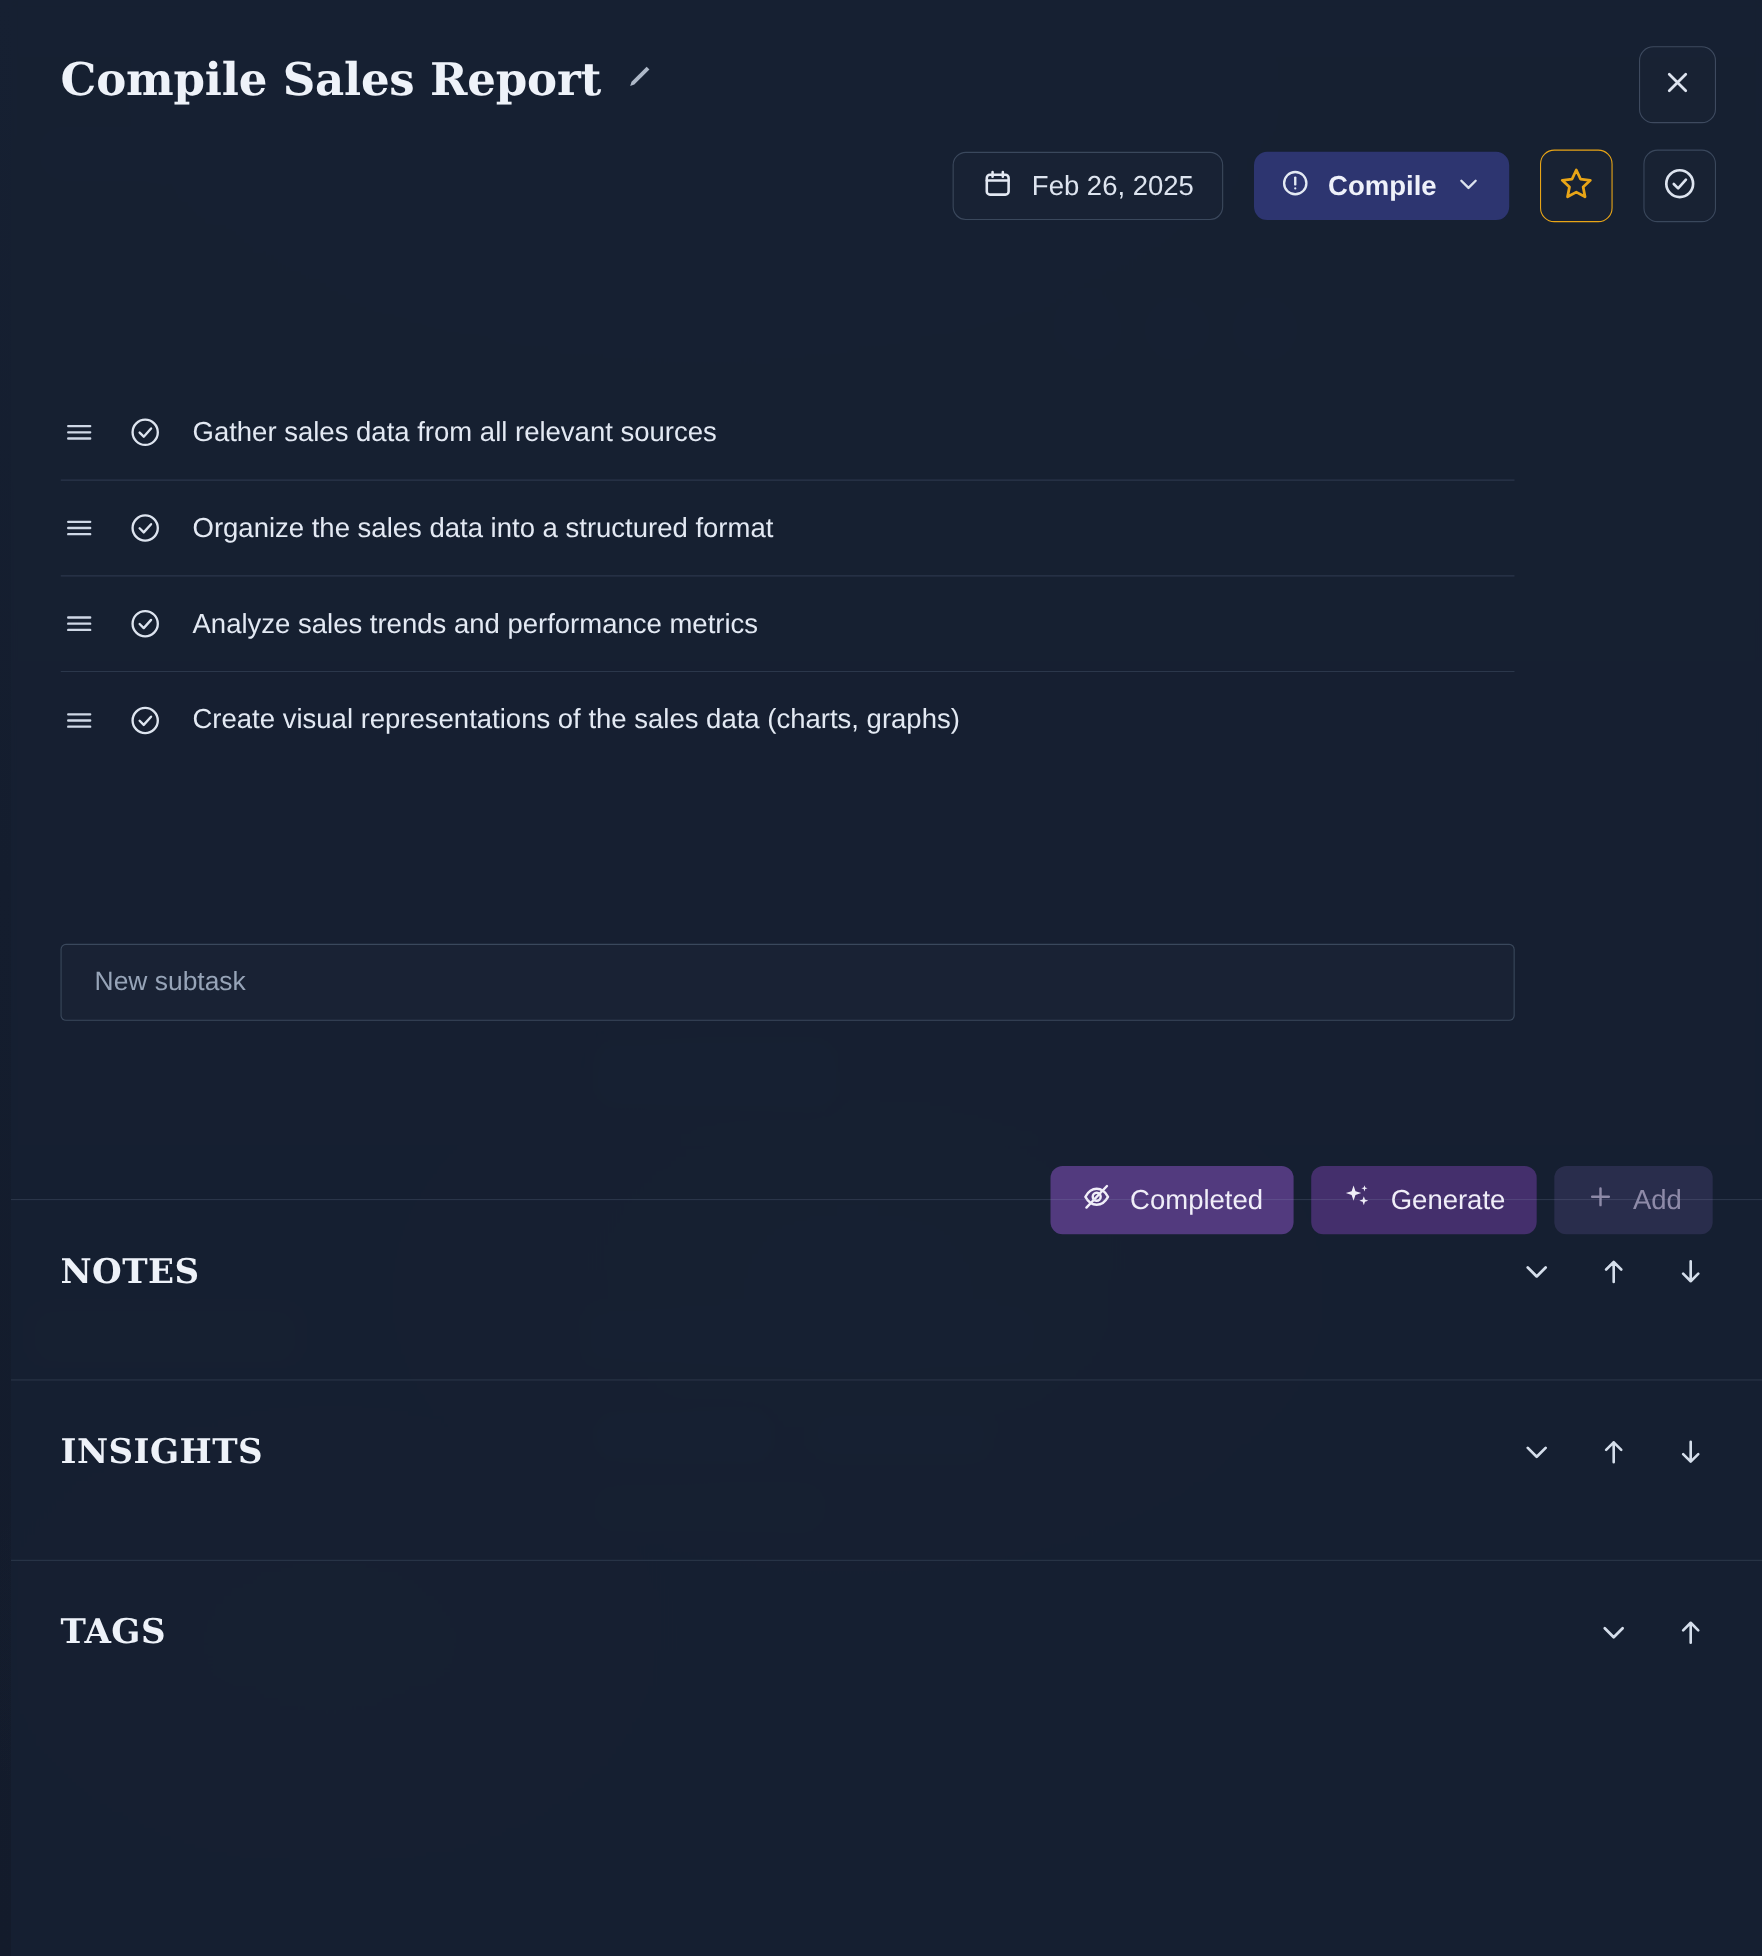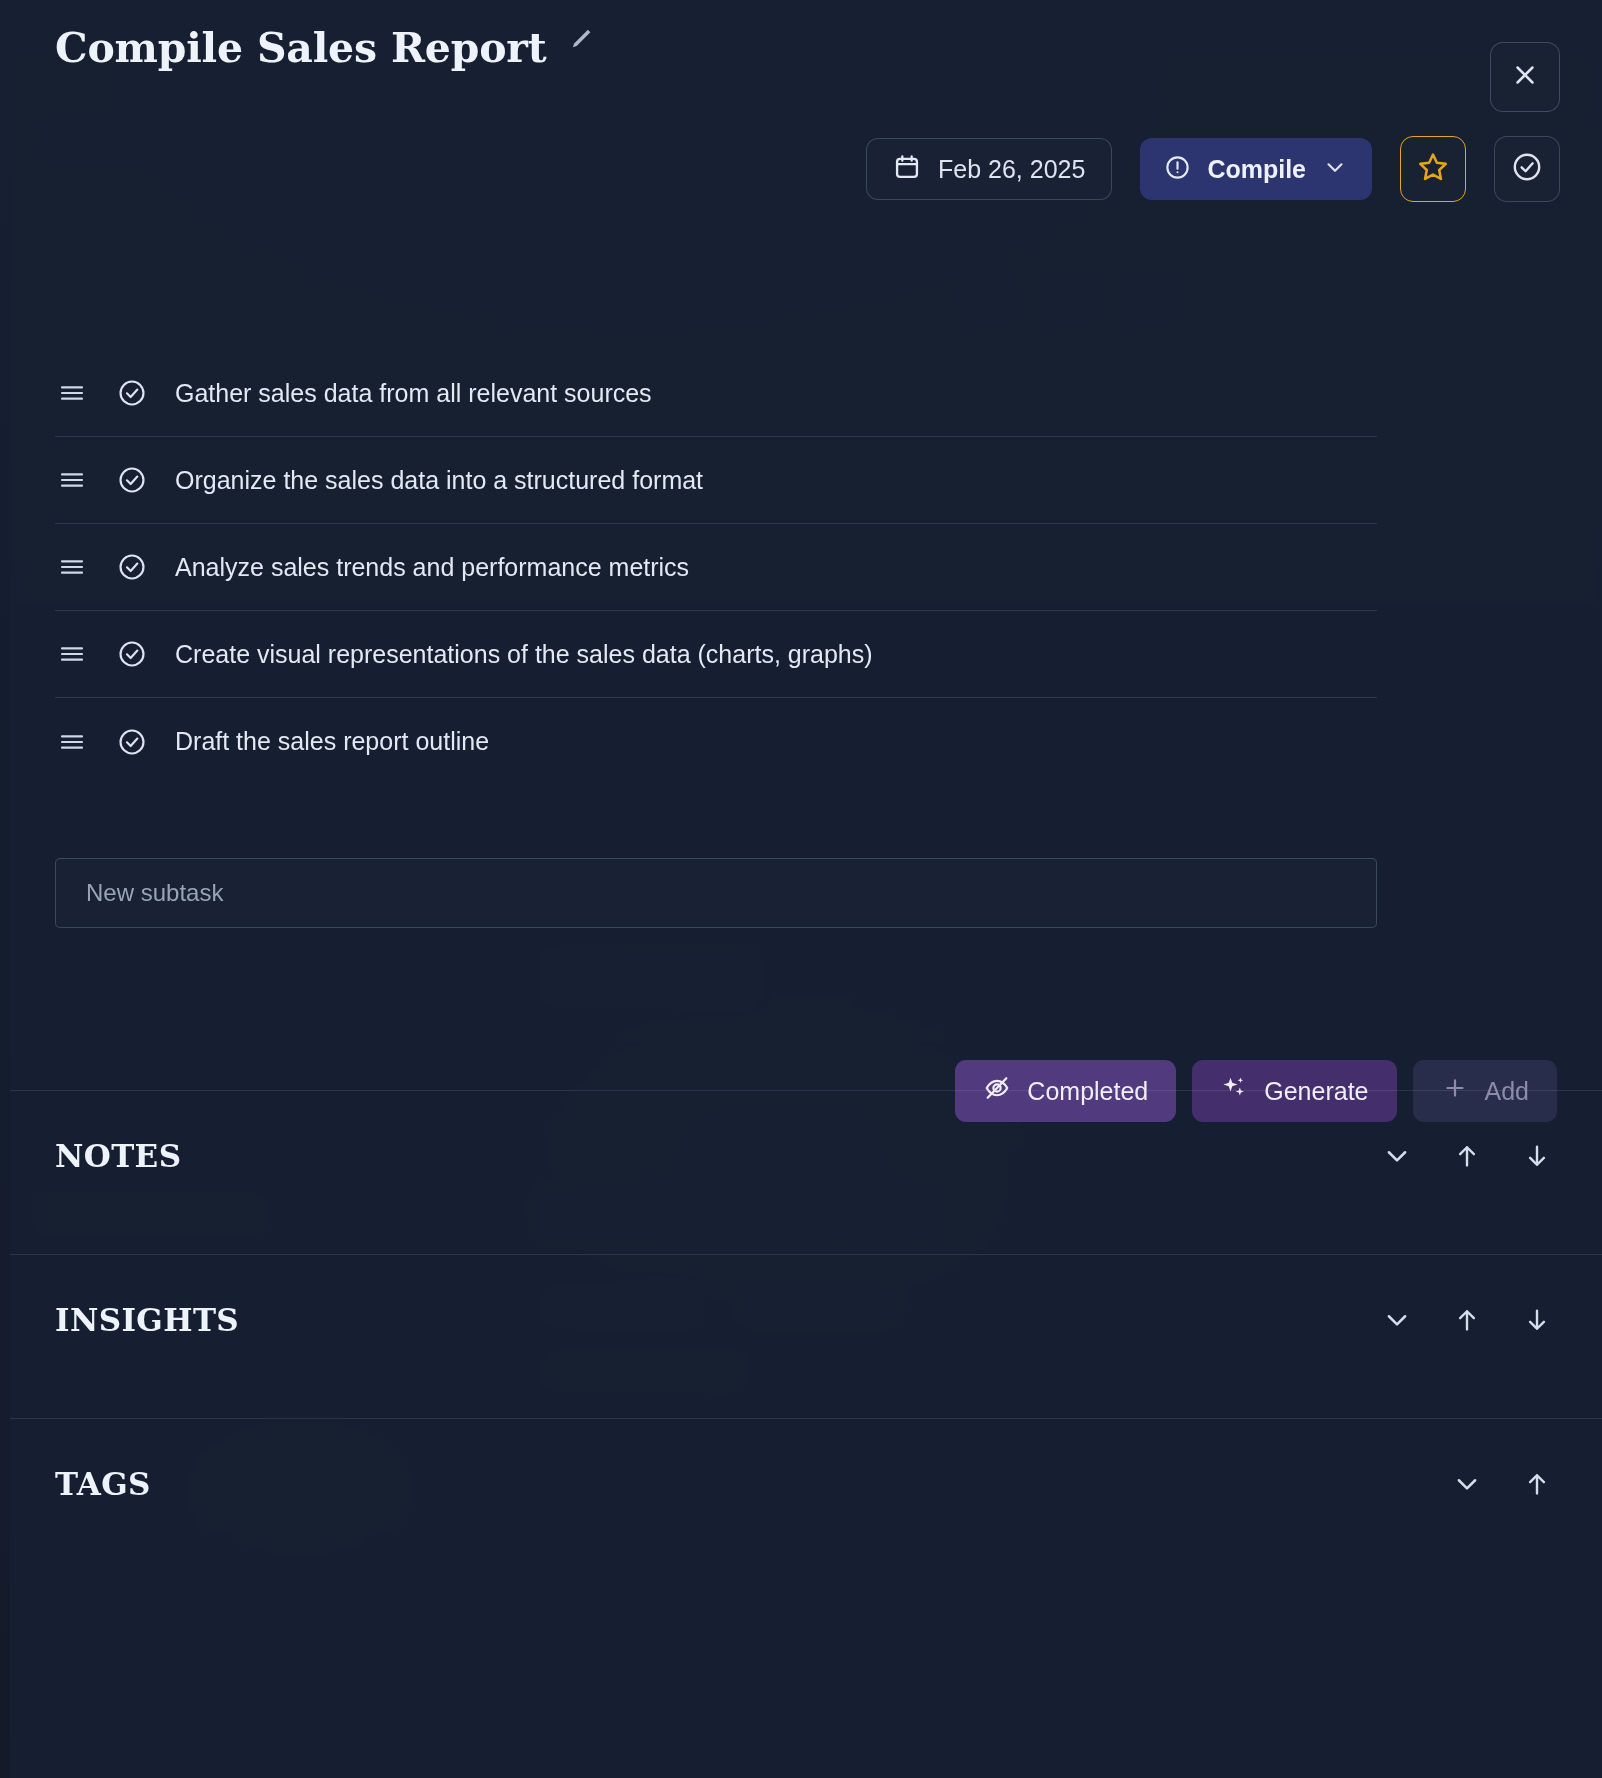--- a/index.html
+++ b/index.html
@@ -36,22 +36,22 @@
     left: 10px; top: 0;
     width: 1592px;
     height: 1778px;
     background: rgba(22,32,50,0.90);
     backdrop-filter: blur(3px);
   }
 
   
   .header { position: relative; height: 232px; }
   .title-row {
-    position: absolute; left: 45px; top: 24px;
-    display: flex; gap: 20px;
+    position: absolute; left: 45px; top: 48px;
+    display: flex; align-items: center; gap: 20px;
   }
   .title {
     font-family: "DejaVu Serif", "Liberation Serif", serif;
     font-weight: 700;
     font-size: 41px;
     letter-spacing: -0.2px;
     color: #eef2f9;
   }
   .pencil-icon { display: block; }
 
@@ -308,34 +308,20 @@
           </svg>
         </span>
         <span class="check-icon">
           <svg width="32" height="32" viewBox="0 0 24 24" fill="none" stroke="#dde4ef" stroke-width="1.6" stroke-linecap="round" stroke-linejoin="round">
             <circle cx="12" cy="12" r="8.6"></circle>
             <path d="M8.2 12.2 L11 15 L16 9.4"></path>
           </svg>
         </span>
         <span class="subtask-text">Create visual representations of the sales data (charts, graphs)</span>
       </div>
-      <div class="subtask-row">
-        <span class="drag-handle">
-          <svg width="30" height="30" viewBox="0 0 24 24" fill="none" stroke="#cfd8e6" stroke-width="1.7" stroke-linecap="round">
-            <path d="M4 7.5 H20 M4 12 H20 M4 16.5 H20"></path>
-          </svg>
-        </span>
-        <span class="check-icon">
-          <svg width="32" height="32" viewBox="0 0 24 24" fill="none" stroke="#dde4ef" stroke-width="1.6" stroke-linecap="round" stroke-linejoin="round">
-            <circle cx="12" cy="12" r="8.6"></circle>
-            <path d="M8.2 12.2 L11 15 L16 9.4"></path>
-          </svg>
-        </span>
-        <span class="subtask-text">Draft the sales report outline</span>
-      </div>
     </div>
 
     <input class="new-subtask" type="text" placeholder="New subtask" style="">
 
     <div class="actions">
       <button class="btn completed">
         <span>
           <svg width="28" height="28" viewBox="0 0 24 24" fill="none" stroke="#f0eef8" stroke-width="1.9" stroke-linecap="round" stroke-linejoin="round">
             <path d="M3.2 12 C5.5 7.8 8.6 5.8 12 5.8 C15.4 5.8 18.5 7.8 20.8 12 C18.5 16.2 15.4 18.2 12 18.2 C8.6 18.2 5.5 16.2 3.2 12 Z"></path>
             <circle cx="12" cy="12" r="3.1"></circle>

